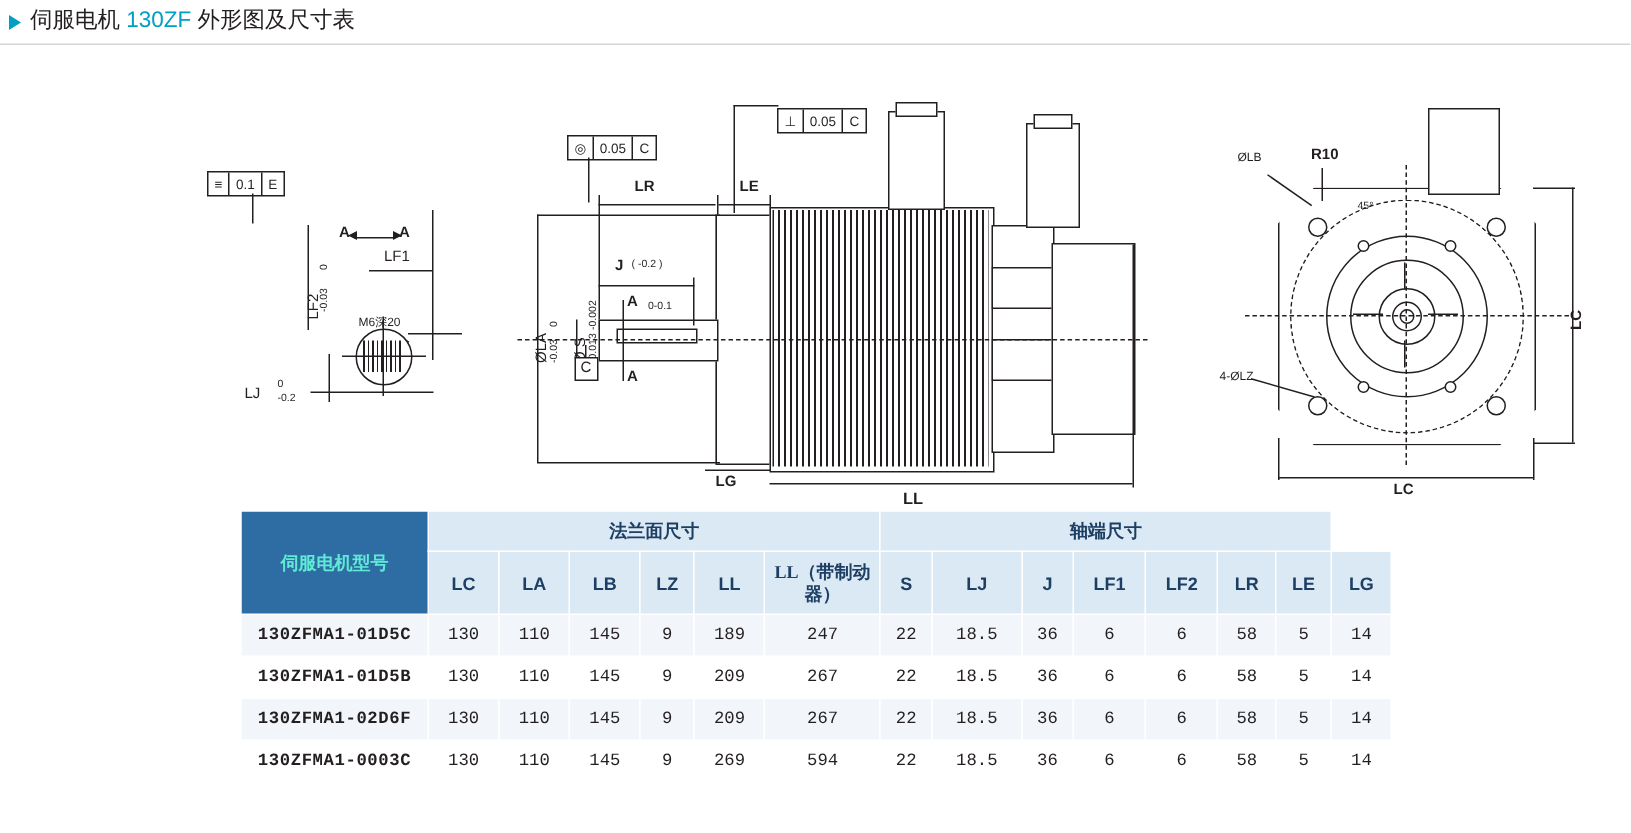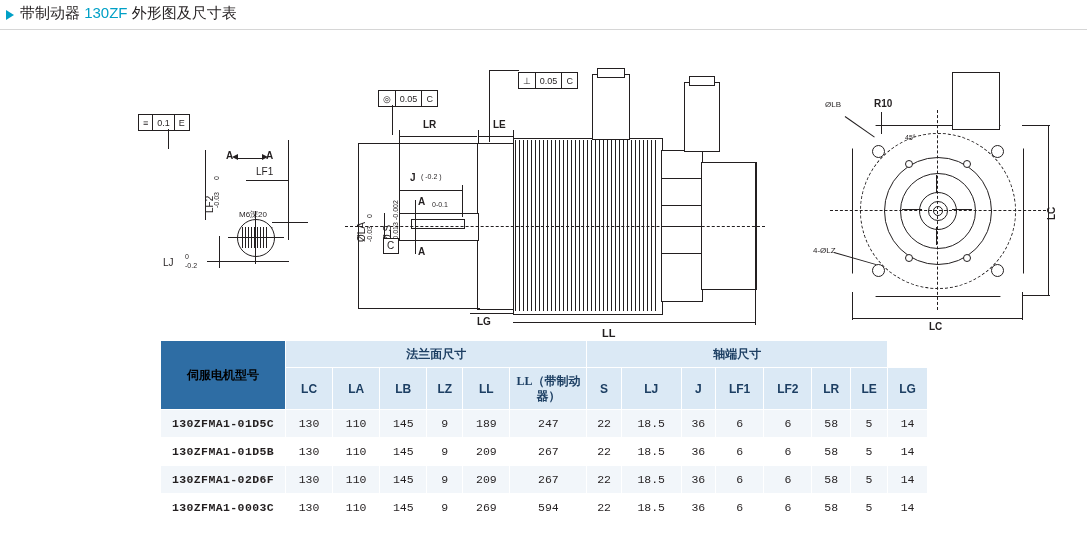--- a/index.html
+++ b/index.html
@@ -26,32 +26,32 @@
   .fcf div{display:flex;align-items:center;justify-content:center;padding:0 4px;}
   .fcf div+div{border-left:1px solid #231f20;}
   .hatch{position:absolute;background:repeating-linear-gradient(90deg,#231f20 0 1px,transparent 1px 4px);}
   .hatchd{position:absolute;background:repeating-linear-gradient(90deg,#231f20 0 1px,transparent 1px 3px);}
   .circ{position:absolute;border:1px solid #231f20;border-radius:50%;background:#fff;}
   .arrow{position:absolute;width:0;height:0;}
 
   
   #spec-table{position:absolute;left:160px;top:340px;width:768px;border-collapse:collapse;font-size:12px;}
   #spec-table th{background:#dbe9f5;color:#1d3f63;font-weight:bold;border:1px solid #ffffff;padding:6px 2px;text-align:center;line-height:1.2;}
-  #spec-table th.blue{background:#2e6da4;color:#000000;}
+  #spec-table th.blue{background:#2e6da4;color:#5eead4;}
   #spec-table td{border:1px solid #ffffff;padding:7px 2px;text-align:center;color:#231f20;font-family:"Liberation Mono",monospace;font-size:11.5px;}
   #spec-table tbody tr:nth-child(odd) td{background:#f2f6fa;}
   #spec-table tbody tr:nth-child(even) td{background:#ffffff;}
   #spec-table td.model{font-family:"Liberation Mono",monospace;letter-spacing:.4px;font-weight:bold;}
 </style>
 </head>
 <body>
 
 <div class="hdr">
   <div class="tri"></div>
-  <div class="t1"><span>带制动器 </span><span class="t2">130ZF</span><span> 外形图及尺寸表</span></div>
+  <div class="t1"><span>伺服电机 </span><span class="t2">130ZF</span><span> 外形图及尺寸表</span></div>
   <div class="rule"></div>
 </div>
 
 <div id="drawing">
 
   <div>
 
     <div class="fcf" style="left:138px;top:84px;">
       <div>≡</div>
       <div>0.1</div>

